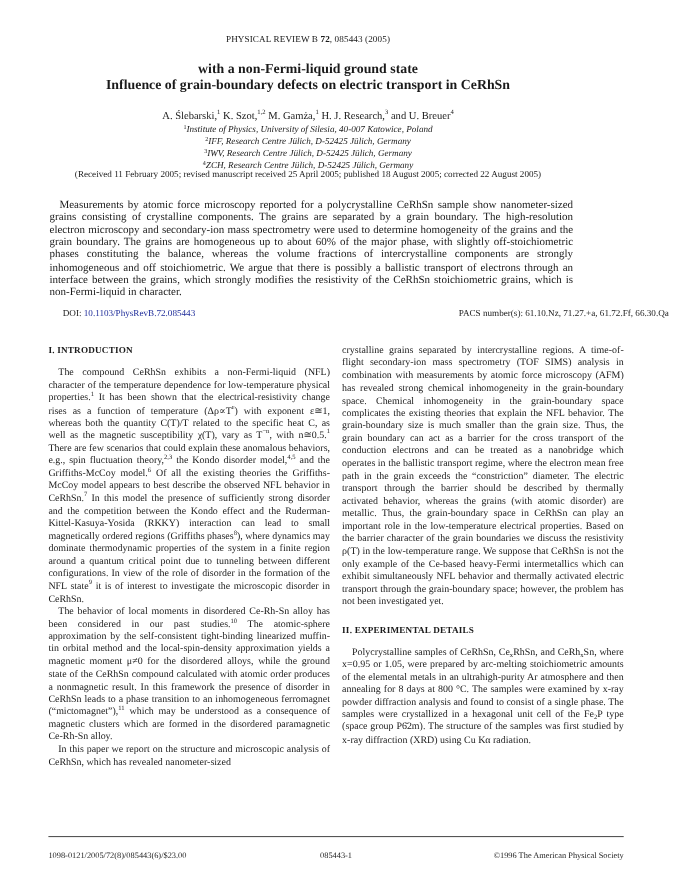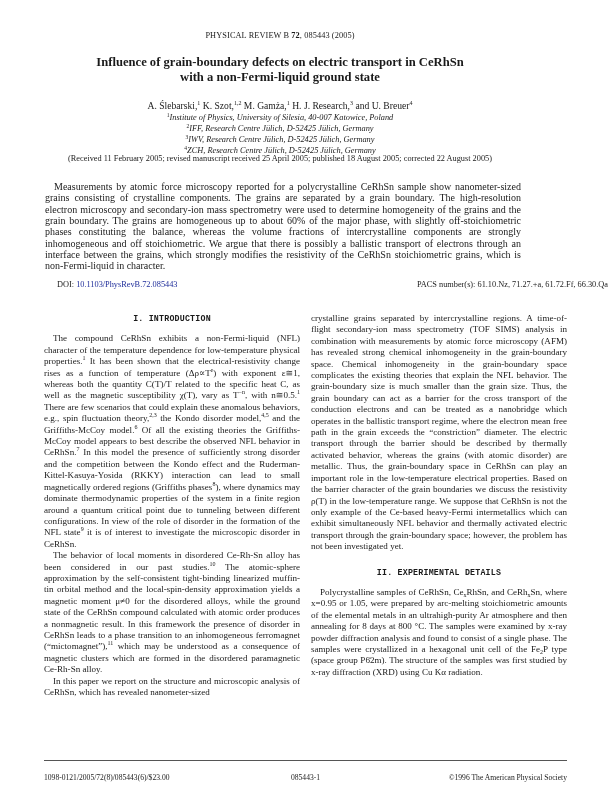--- a/index.html
+++ b/index.html
@@ -18,40 +18,40 @@
   #received { top: 154px; font-size: 8.3px; }
   #abstract { top: 181px; left: 45px; width: 476px; font-size: 10px; line-height: 11.35px;
               text-align: justify; text-indent: 9px; }
   #doi-row { top: 280px; left: 45px; width: 551px; font-size: 8.3px; padding-left: 12px; }
   #doi-link { color: #1f2d9a; text-decoration: none; }
   #pacs { position: absolute; right: 0; top: 0; }
   .col { top: 313px; width: 256px; font-size: 9.05px; line-height: 11.4px; text-align: justify; }
   #col-left { left: 44px; }
   #col-right { left: 311px; }
   .col p { margin: 0; text-indent: 9px; }
-  .col h2 { font-size: 8.3px; font-weight: bold; text-align: center; margin: 0 0 8px 0;
-            letter-spacing: 0.2px; font-family: Liberation Mono, monospace; }
+  .col h2 { font-size: 8.3px; font-weight: bold; margin: 0 0 8px 0;
+            letter-spacing: 0.2px; }
   .col sup { font-size: 6px; vertical-align: 4px; line-height: 0; }
   .col sub { font-size: 6px; vertical-align: -2px; line-height: 0; }
   #col-left h2 { margin-top: 0; margin-bottom: 9px; }
   #sec2 { margin-top: 14px !important; margin-bottom: 9px !important; }
   #footer-rule { top: 760px; left: 44px; width: 523px; height: 0; border-top: 0.6px solid #555; }
   #footer { top: 773px; left: 44px; width: 523px; font-size: 7.6px; }
   #footer-left { position: absolute; left: 0; }
   #footer-center { position: absolute; left: 0; width: 523px; text-align: center; }
   #footer-right { position: absolute; right: 0; }
 </style>
 </head>
 <body>
 
 <div id="journal-header" class="abs center"><span>PHYSICAL REVIEW B</span> <b>72</b><span>, 085443 (2005)</span></div>
 
 <div id="title" class="abs center">
+  <div>with a non-Fermi-liquid ground state</div>
   <div>Influence of grain-boundary defects on electric transport in CeRhSn</div>
-  <div>with a non-Fermi-liquid ground state</div>
 </div>
 
 <div id="authors" class="abs center">
   <span><span>A. Ślebarski,</span><sup>1</sup></span>
   <span><span>K. Szot,</span><sup>1,2</sup></span>
   <span><span>M. Gamża,</span><sup>1</sup></span>
   <span><span>H. J. Research,</span><sup>3</sup></span>
   <span><span>and U. Breuer</span><sup>4</sup></span>
 </div>
 

